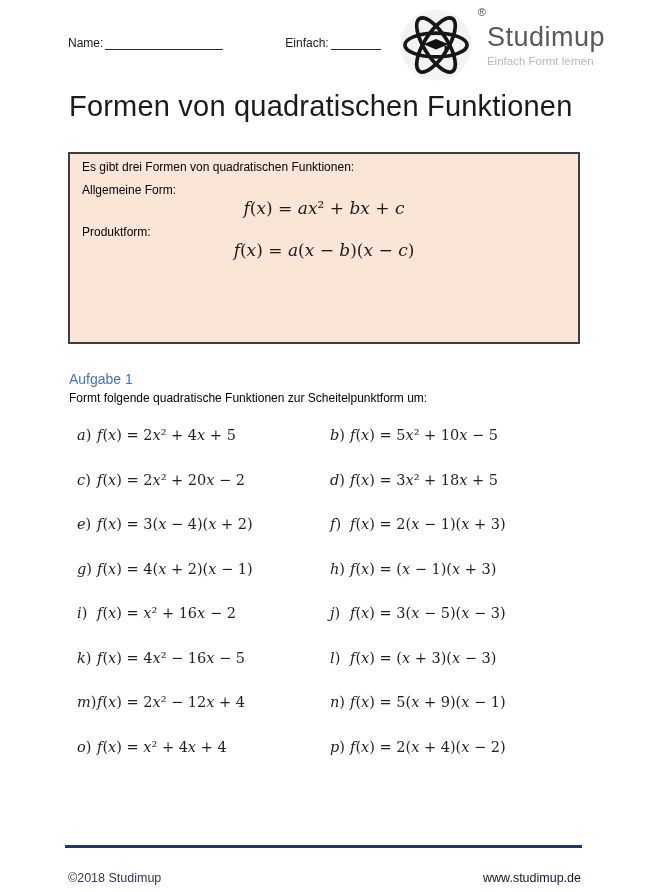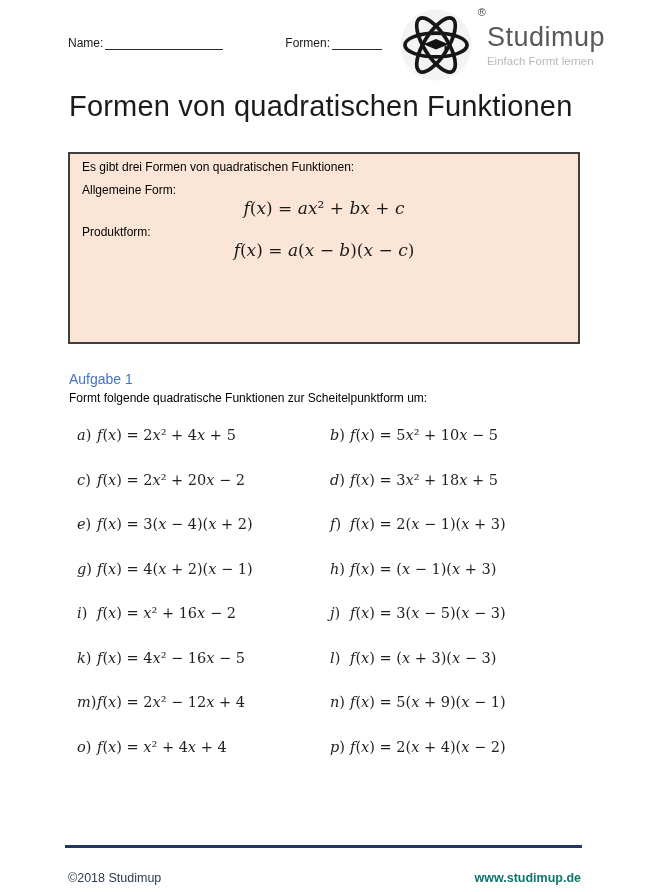--- a/index.html
+++ b/index.html
@@ -50,29 +50,29 @@
   .exercises {
     position:absolute; top:427px; left:77px;
     display:grid; grid-template-columns:253px 253px; grid-auto-rows:44.5px;
   }
   .exercise-item { display:flex; align-items:baseline; font-size:14.5px; color:#1f1f1f; }
   .exercise-label { width:20px; flex:none; }
 
   
   .footer-rule { position:absolute; top:845px; left:65px; width:517px; height:2.5px; background:#1f3864; }
   .footer-copyright { position:absolute; top:871px; left:68px; font-size:12.5px; color:#2c3a4e; }
-  .footer-website { position:absolute; top:871px; right:64px; font-size:12.5px; color:#0f766e;font-weight:bold; }
+  .footer-website { position:absolute; top:871px; right:64px; font-size:12.5px; color:#0f172a; }
 </style>
 </head>
 <body>
 
 <div class="page">
 
   <div class="header-fields">
-    <span>Name:</span><span class="blank-line name-line"></span><span class="klasse-label">Formen:</span><span class="blank-line klasse-line"></span>
+    <span>Name:</span><span class="blank-line name-line"></span><span class="klasse-label">Einfach:</span><span class="blank-line klasse-line"></span>
   </div>
 
   <div class="logo">
     <div class="logo-icon-wrap">
       <svg width="74" height="74" viewBox="0 0 100 100" aria-hidden="true">
         <circle cx="50" cy="50" r="48" fill="#f3f3f3"></circle>
         <g fill="none" stroke="#161616" stroke-width="5">
           <ellipse cx="50" cy="50" rx="42" ry="16"></ellipse>
           <ellipse cx="50" cy="50" rx="42" ry="16" transform="rotate(58 50 50)"></ellipse>
           <ellipse cx="50" cy="50" rx="42" ry="16" transform="rotate(-58 50 50)"></ellipse>

